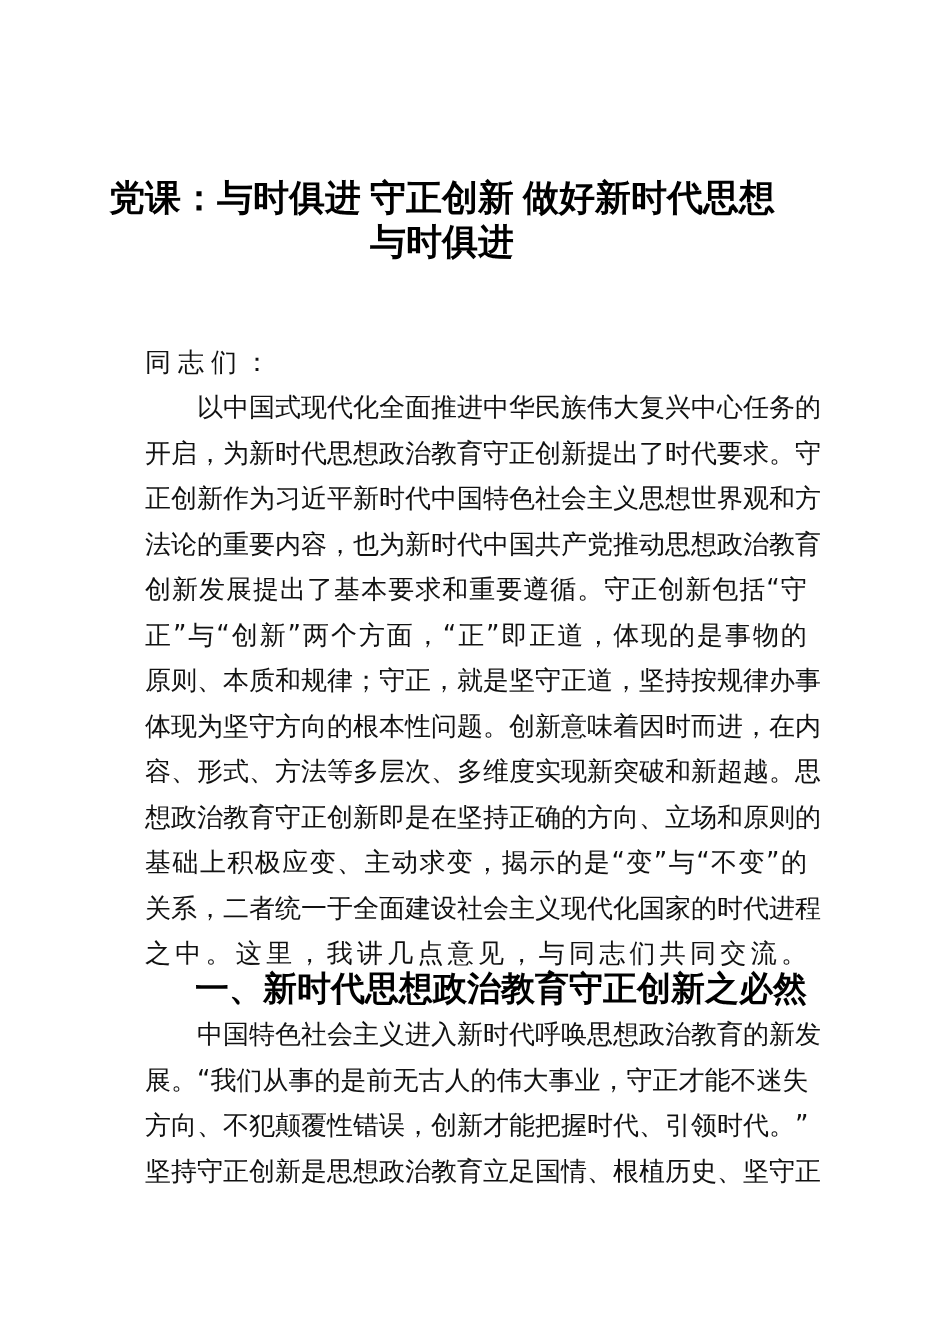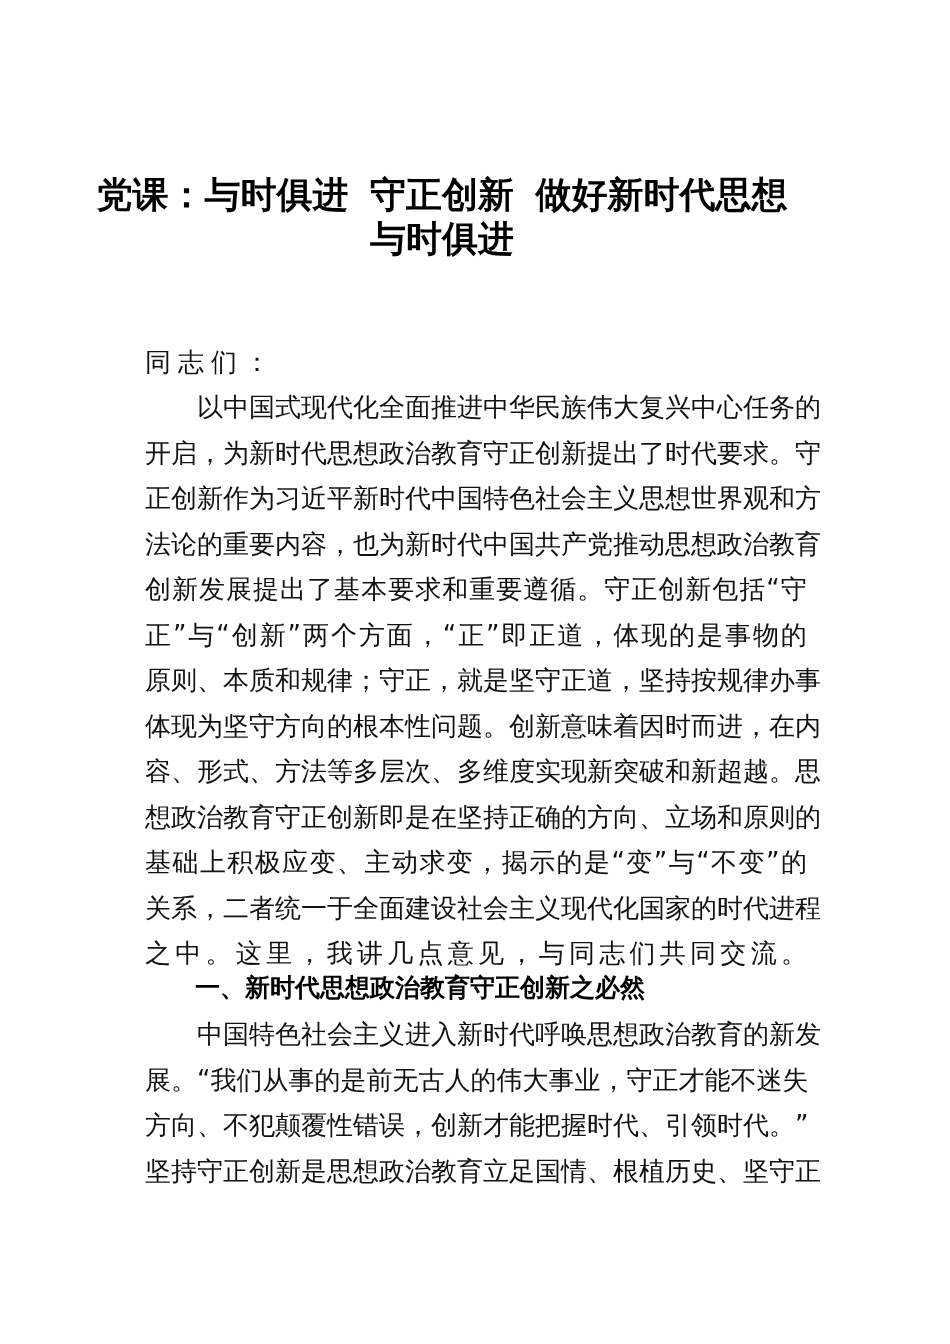--- a/index.html
+++ b/index.html
@@ -1,38 +1,38 @@
 <!DOCTYPE html>
 <html><head>
 <meta charset="utf-8">
 <style>
   html, body { margin: 0; padding: 0; background: #ffffff; }
   body { width: 950px; height: 1344px; position: relative; overflow: hidden; }
   .page { position: absolute; left: 0; top: 0; width: 950px; height: 1344px; background: #fff; }
   .title-line {
     position: absolute; left: 0; width: 884px; text-align: center;
-    font-family: Liberation Mono, monospace;
+    font-family: Liberation Serif, serif;
     font-weight: bold; font-size: 36px; color: #000; line-height: 40px;
     letter-spacing: 0px;
   }
   .line {
     position: absolute; left: 145px; width: 662px;
     font-family: "DejaVu Sans", "Liberation Sans", sans-serif;
     font-size: 26px; color: #111; line-height: 32px; height: 32px;
     text-align: justify; text-align-last: justify; white-space: nowrap;
     display: flex; justify-content: space-between;
   }
   .line span.ch { display: inline-block; }
   .line.indent { left: 197px; width: 610px; }
   .line.short { text-align-last: left; justify-content: flex-start; }
   .line.short span.ch { margin-right: 7px; }
   .heading {
     position: absolute; left: 195px;
     font-family: "DejaVu Sans", "Liberation Sans", sans-serif;
-    font-weight: bold; font-size: 25px; color: #000; line-height: 32px;
+    font-weight: bold; font-size: 34px; color: #000; line-height: 32px;
   }
 </style>
 </head>
 <body>
 
 <div class="page">
 
   <div class="title-line" style="top:178px;">党课：与时俱进 守正创新 做好新时代思想</div>
   <div class="title-line" style="top:222px;">与时俱进</div>
 

